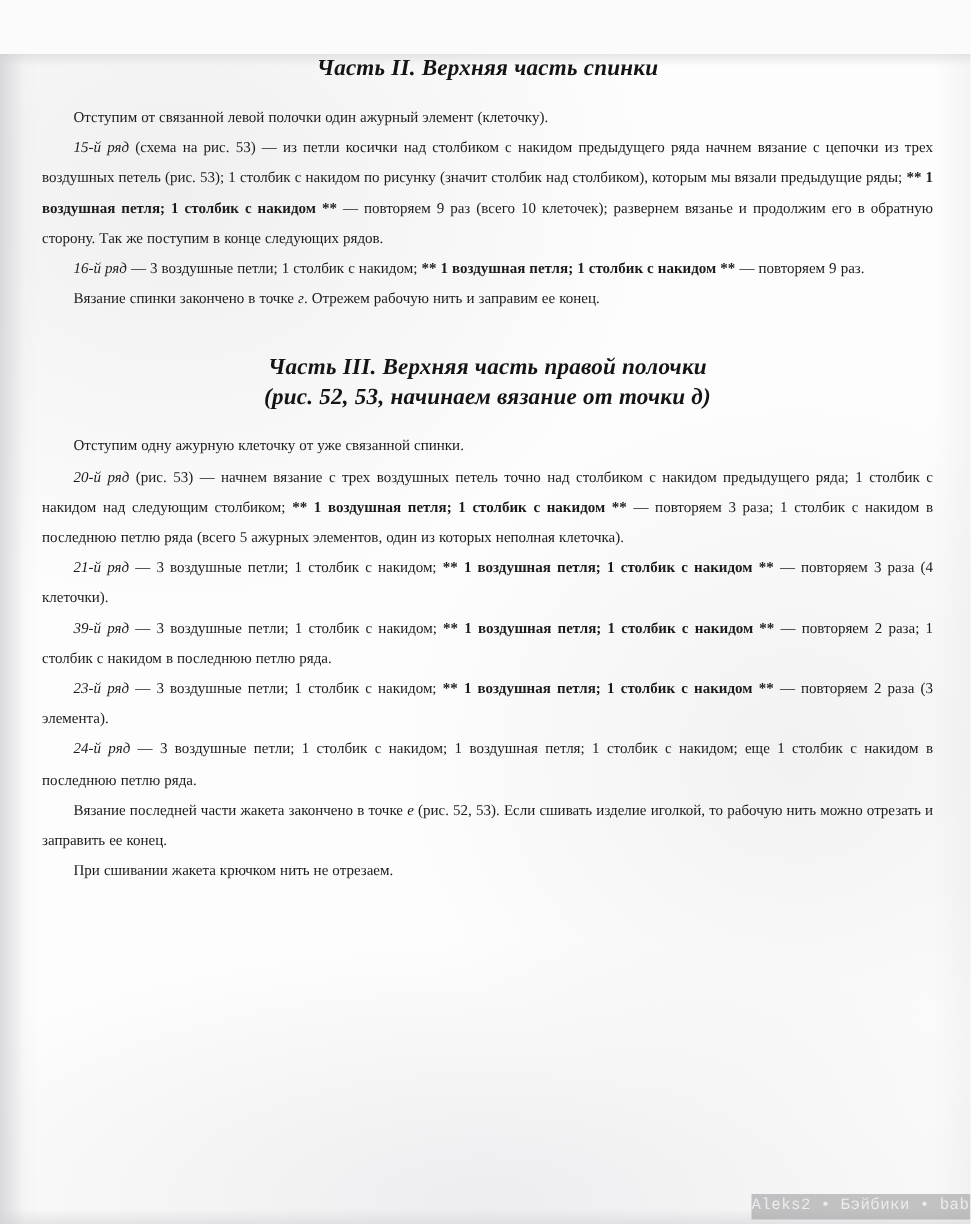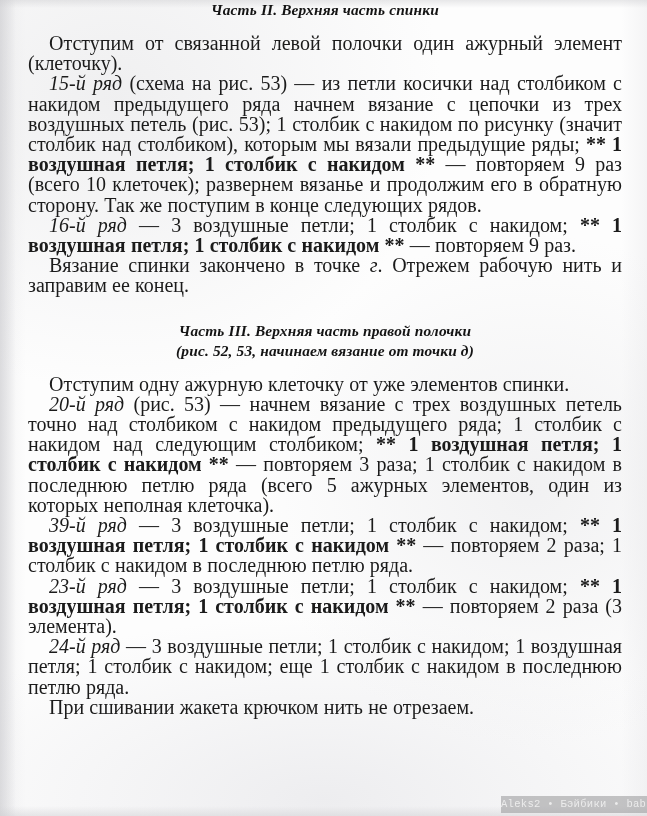--- a/index.html
+++ b/index.html
@@ -21,20 +21,21 @@
   .page {
     position: absolute;
     inset: 0;
     background:
       radial-gradient(ellipse 70% 50% at 18% 12%, rgba(228,228,230,0.55), rgba(255,255,255,0) 72%),
       radial-gradient(ellipse 60% 45% at 82% 60%, rgba(230,230,232,0.5), rgba(255,255,255,0) 70%),
       radial-gradient(ellipse 90% 30% at 50% 98%, rgba(224,224,228,0.55), rgba(255,255,255,0) 75%),
       linear-gradient(90deg, #f2f2f3 0px, #fdfdfd 26px, #fdfdfd 96%, #f4f4f5 100%);
     box-sizing: border-box;
     padding: 4px;
+    margin-top: 36px;
   }
 
   .content {
     position: absolute;
     left: 28px;
     top: 0;
     width: 594px;
     height: 816px;
     box-sizing: border-box;
   }
@@ -48,21 +49,21 @@
     line-height: 20px;
     letter-spacing: 0.15px;
     color: #141414;
   }
   h2.heading .l2 { display: block; }
 
   .head-block-1 { margin-top: 9px; }
   .head-block-2 { margin-top: 0; }
 
   p.para {
-    font-size: 20px;
+    font-size: 10px;
     line-height: 20.2px;
     margin: 0;
     text-align: justify;
     text-indent: 21px;
     text-justify: inter-word;
     word-spacing: 0.2px;
     color: #1b1b1b;
   }
 
   .it { font-style: italic; }
@@ -136,32 +137,34 @@
     <div class="gap-md"></div>
 
     <h2 class="heading head-block-2">
       <span>Часть III. Верхняя часть правой полочки</span>
       <span class="l2">(рис. 52, 53, начинаем вязание от точки д)</span>
     </h2>
 
     <div class="gap-head"></div>
 
     <p class="para">
-      <span>Отступим одну ажурную клеточку от уже элементов спинки.</span>
+      <span>Отступим одну ажурную клеточку от уже связанной спинки.</span>
     </p>
 
     <p class="para"><span class="it">20-й ряд</span><span> (рис. 53) — начнем вязание с трех воздушных петель точно над столбиком с накидом предыдущего ряда; 1 столбик с накидом над следующим столбиком; </span><span class="bd">** 1 воздушная петля; 1 столбик с накидом **</span><span> — повторяем 3 раза; 1 столбик с накидом в последнюю петлю ряда  (всего 5 ажурных элементов, один из которых неполная клеточка).</span></p>
 
+    <p class="para"><span class="it">21-й ряд</span><span> — 3 воздушные петли; 1 столбик с накидом; </span><span class="bd">** 1 воздушная петля; 1 столбик с накидом **</span><span> — повторяем 3 раза (4 клеточки).</span></p>
 
     <p class="para"><span class="it">39-й ряд</span><span> — 3 воздушные петли; 1 столбик с накидом; </span><span class="bd">** 1 воздушная петля; 1 столбик с накидом **</span><span> — повторяем 2 раза; 1 столбик с накидом в последнюю петлю ряда.</span></p>
 
     <p class="para"><span class="it">23-й ряд</span><span> — 3 воздушные петли; 1 столбик с накидом; </span><span class="bd">** 1 воздушная петля; 1 столбик с накидом **</span><span> — повторяем 2 раза (3 элемента).</span></p>
 
     <p class="para"><span class="it">24-й ряд</span><span> — 3 воздушные петли; 1 столбик с накидом; 1 воздушная петля; 1 столбик с накидом; еще 1 столбик с накидом в последнюю петлю ряда.</span></p>
 
+    <p class="para"><span>Вязание последней части жакета закончено в точке </span><span class="it">е</span><span> (рис. 52, 53). Если сшивать изделие иголкой, то рабочую нить можно отрезать и заправить ее конец.</span></p>
 
     <p class="para"><span>При сшивании жакета крючком нить не отрезаем.</span></p>
 
 
   </div>
 
   <div class="watermark">Aleks2 • Бэйбики • babiki.ru</div>
 </div>
 
 </body></html>

